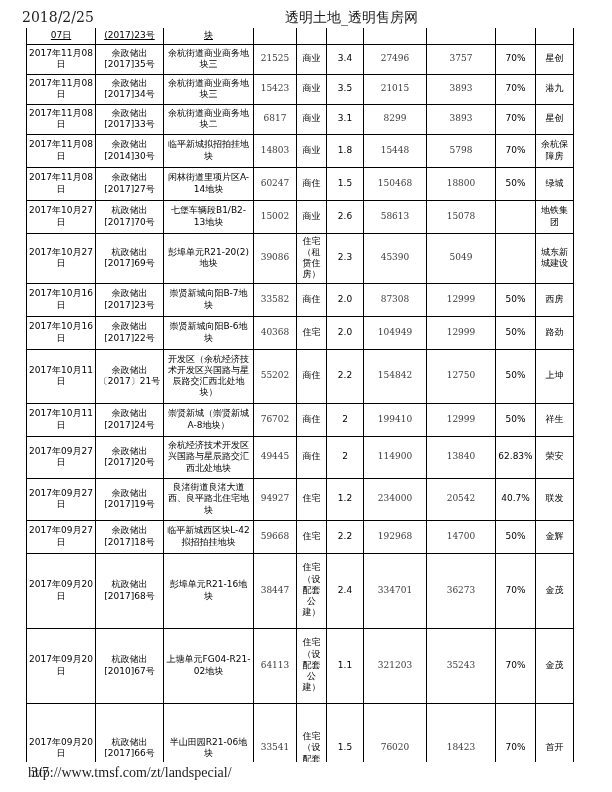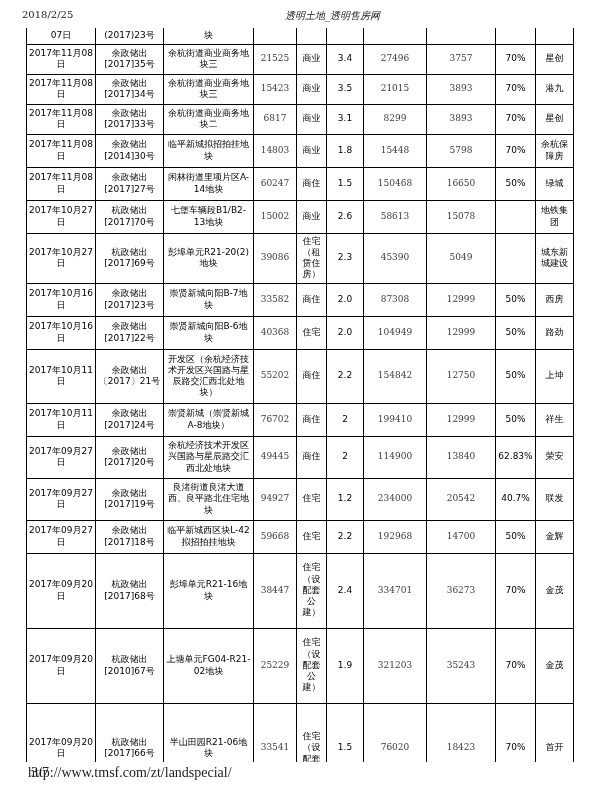--- a/index.html
+++ b/index.html
@@ -1,37 +1,37 @@
 <!DOCTYPE html>
 <html><head>
 <meta charset="utf-8">
 <style>
   html,body{margin:0;padding:0;background:#e8e8e8;}
   .page{
     position:relative;width:612px;height:792px;background:#ffffff;
     font-family:"DejaVu Sans",sans-serif;color:#000;overflow:hidden;
     margin:0 auto;
   }
-  .hdr{position:absolute;top:9px;font-family:"DejaVu Serif",serif;font-size:10px;color:#1c1c1c;white-space:nowrap;}
+  .hdr{position:absolute;top:9px;font-family:"DejaVu Serif",serif;font-size:14px;color:#1c1c1c;white-space:nowrap;}
   .hdr-date{left:22px;}
-  .hdr-title{left:285px;font-style:italic;}
+  .hdr-title{left:285px;}
   .ftr{position:absolute;top:765px;font-family:Liberation Serif, serif;font-size:14px;color:#1c1c1c;white-space:nowrap;}
   .ftr-url{left:28px;}
   .ftr-page{left:11px;width:573px;text-align:left;margin-left:20px;}
   .tblwrap{position:absolute;left:26px;top:28px;width:549px;height:734px;overflow:hidden;}
   table.land{border-collapse:collapse;table-layout:fixed;width:547px;}
   table.land td{
     border:1px solid #000;
     text-align:center;vertical-align:middle;
     font-size:9px;line-height:1.25;
     padding:1px 2px;
     overflow:hidden;
     overflow-wrap:break-word;
   }
-  table.land tr:first-child td{border-top:none;}
+  table.land tr:first-child td{border-top:none;text-decoration:underline;}
   td.c-date{padding:1px 6px;}
   td.c-doc{padding:1px 6px;}
   td.c-plot{padding:1px 3px;}
   td.num{font-family:"DejaVu Serif",serif;font-size:7.5px;color:#3d3d3d;}
   td.c-type{line-height:1.2;margin-top:36px;}
 </style>
 </head>
 <body>
 
 <div class="page">
@@ -114,21 +114,21 @@
             <td>余杭保障房</td>
           </tr>
           <tr style="height: 33px;">
             <td class="c-date">2017年11月08日</td>
             <td class="c-doc">余政储出[2017]27号</td>
             <td class="c-plot">闲林街道里项片区A-14地块</td>
             <td class="num">60247</td>
             <td class="c-type">商住</td>
             <td>1.5</td>
             <td class="num">150468</td>
-            <td class="num">16650</td>
+            <td class="num">18800</td>
             <td>50%</td>
             <td>绿城</td>
           </tr>
           <tr style="height: 33px;">
             <td class="c-date">2017年10月27日</td>
             <td class="c-doc">杭政储出[2017]70号</td>
             <td class="c-plot">七堡车辆段B1/B2-13地块</td>
             <td class="num">15002</td>
             <td class="c-type">商业</td>
             <td>2.6</td>
@@ -242,23 +242,23 @@
             <td>2.4</td>
             <td class="num">334701</td>
             <td class="num">36273</td>
             <td>70%</td>
             <td>金茂</td>
           </tr>
           <tr style="height: 75px;">
             <td class="c-date">2017年09月20日</td>
             <td class="c-doc">杭政储出[2010]67号</td>
             <td class="c-plot">上塘单元FG04-R21-02地块</td>
-            <td class="num">25229</td>
+            <td class="num">64113</td>
             <td class="c-type">住宅（设配套公建）</td>
-            <td>1.9</td>
+            <td>1.1</td>
             <td class="num">321203</td>
             <td class="num">35243</td>
             <td>70%</td>
             <td>金茂</td>
           </tr>
           <tr style="height: 90px;">
             <td class="c-date">2017年09月20日</td>
             <td class="c-doc">杭政储出[2017]66号</td>
             <td class="c-plot">半山田园R21-06地块</td>
             <td class="num">33541</td>

